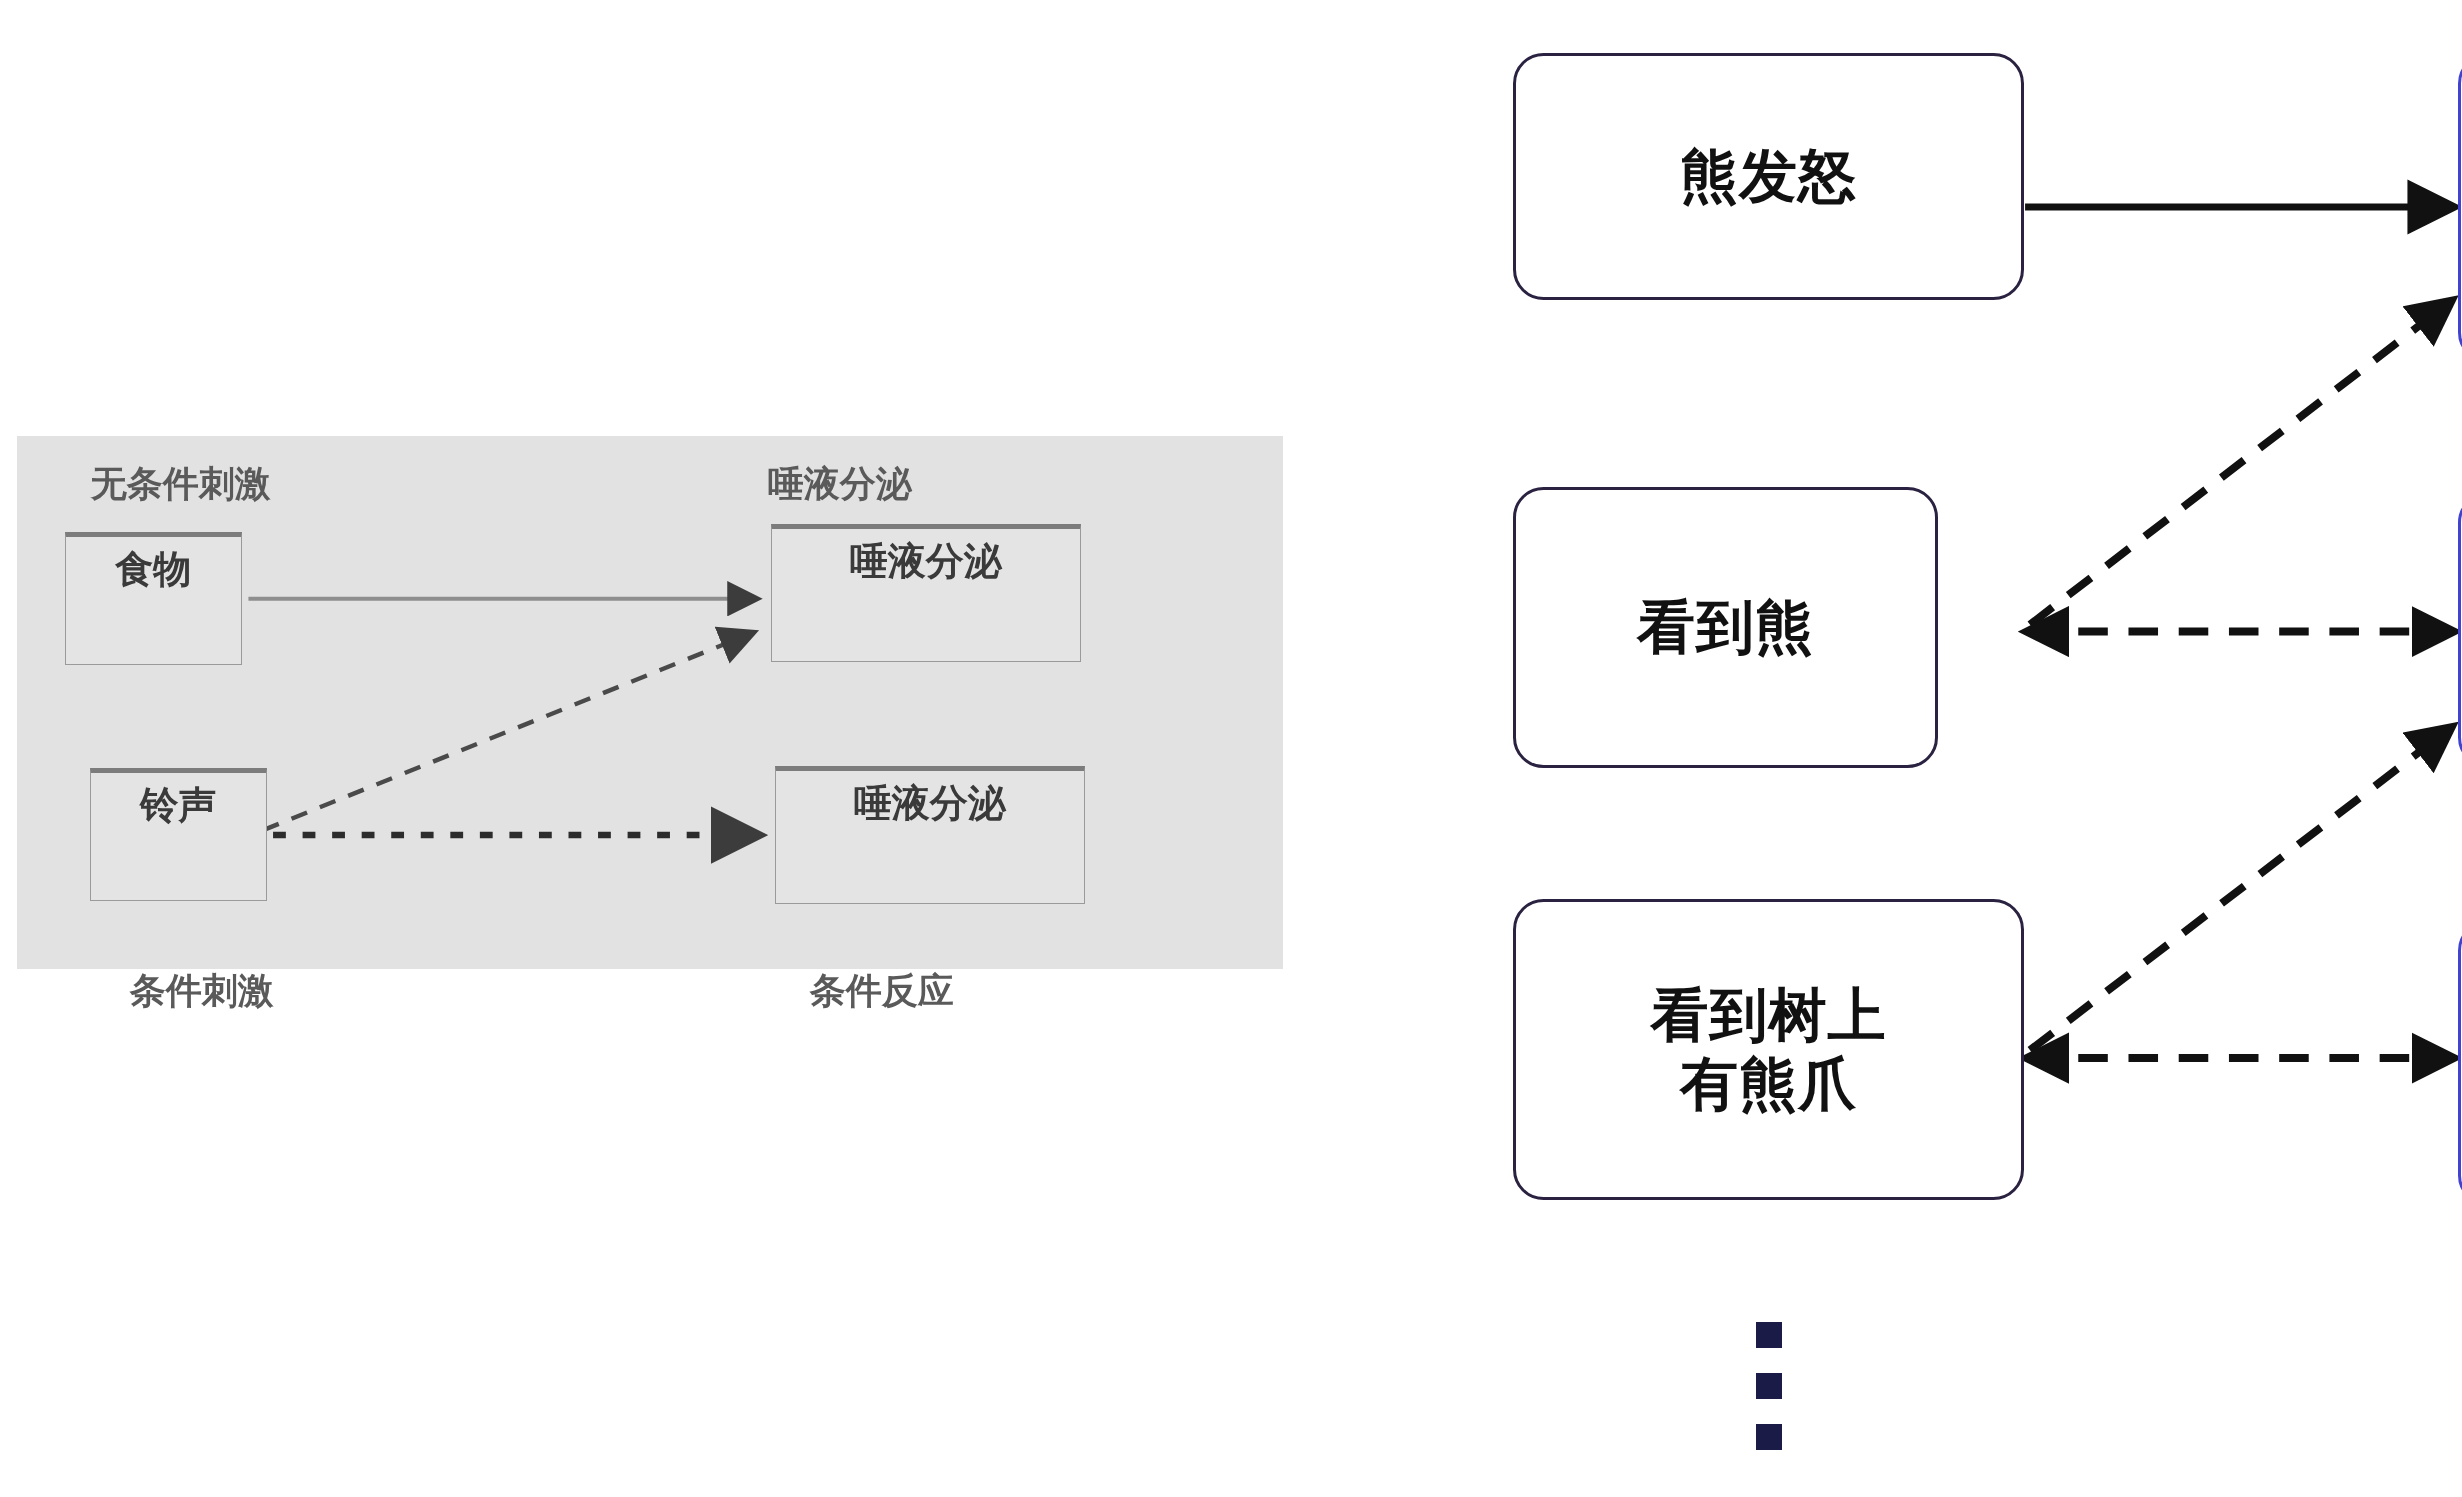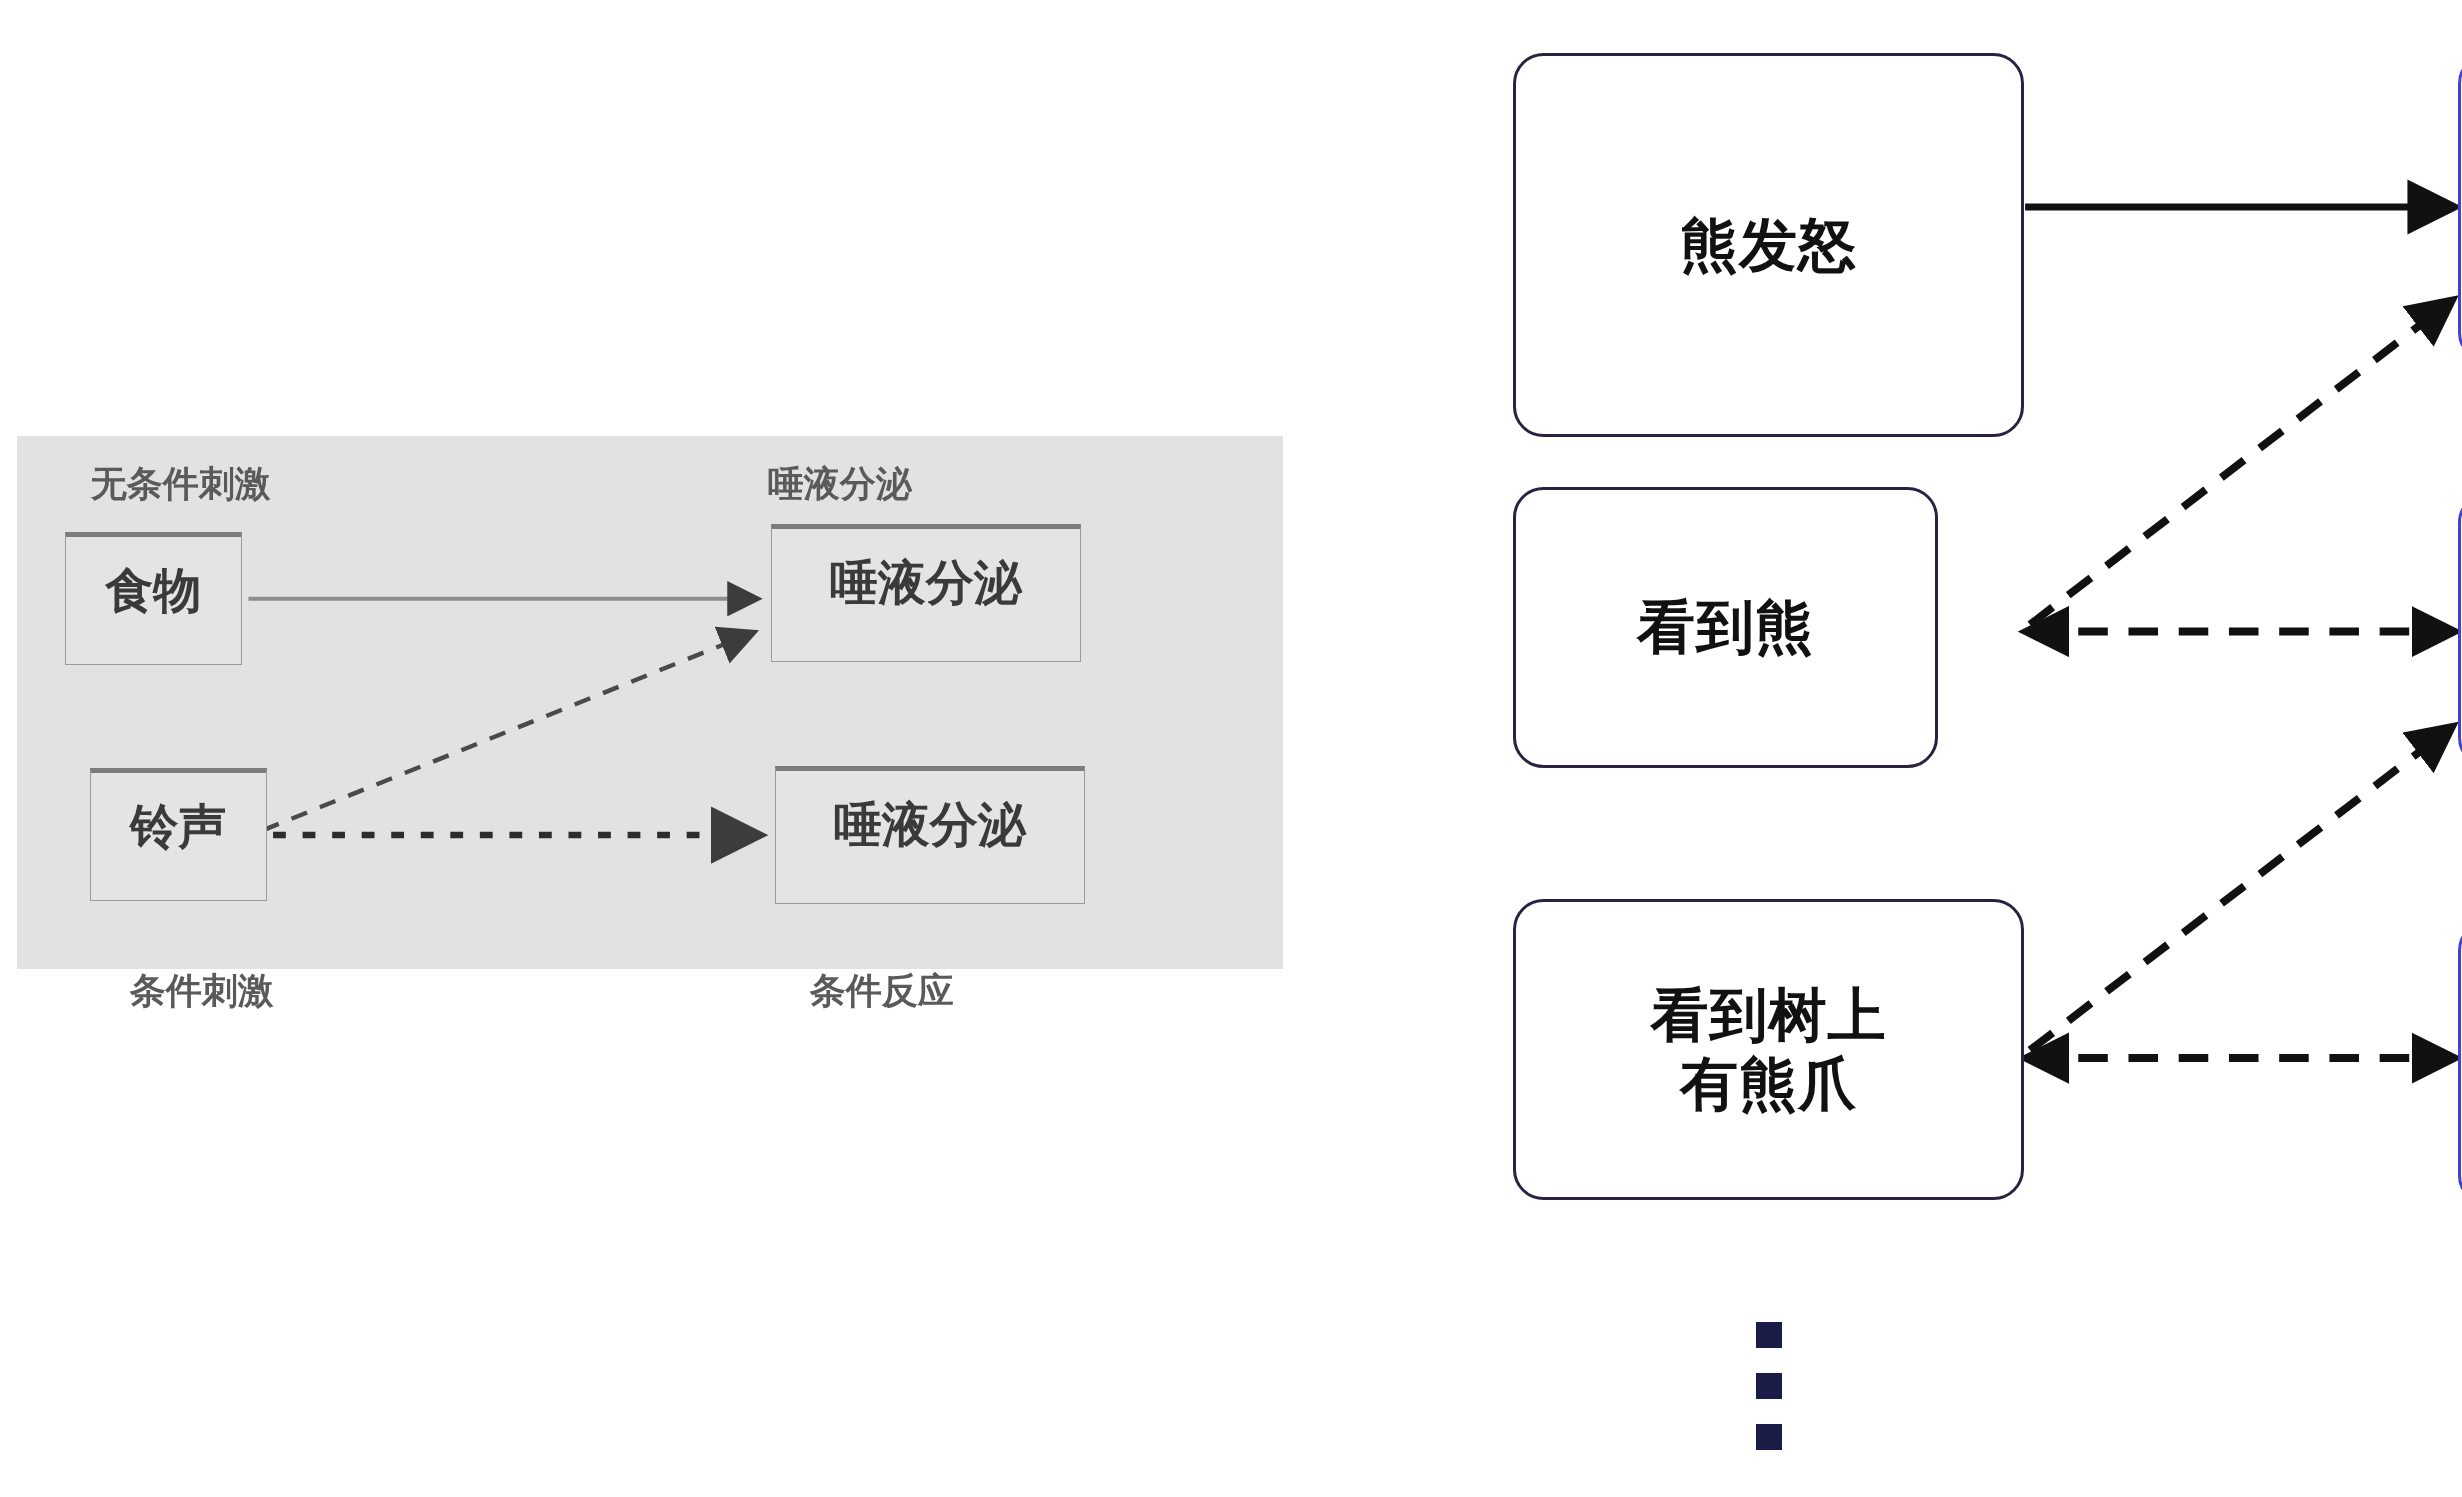--- a/index.html
+++ b/index.html
@@ -12,38 +12,38 @@
   .cc-caption{position:absolute;color:#5a5a5a;font-weight:bold;white-space:nowrap;
               font-size:36px;line-height:1;}
   #cc-lbl-us {left:74px; top:29.5px;}
   #cc-lbl-ur {left:751px;top:29.5px;}
   #cc-lbl-cs {left:113px; top:537px;}
   #cc-lbl-cr {left:793px;top:537px;}
 
   .cc-box{position:absolute;background:#e4e4e4;border:1.5px solid #9a9a9a;
           border-top:5.4px solid #7c7c7c;box-sizing:border-box;}
   .cc-box span{display:block;text-align:center;color:#3a3a3a;font-weight:bold;
-               font-size:48px;line-height:1;padding-top:12.8px;white-space:nowrap;margin-top:16px;}
+               font-size:38px;line-height:1;padding-top:12.8px;white-space:nowrap;}
   #cc-food {left:48px;  top:96px; width:177px; height:133px;}
   #cc-bell {left:73px; top:332px; width:177px; height:133px;}
   #cc-sal1 {left:754px;top:88px; width:310px; height:138px;}
   #cc-sal2 {left:758px;top:330px; width:310px; height:138px;}
 
   #cc-svg{position:absolute;left:0;top:0;width:1266px;height:613px;overflow:visible;}
 
   
   .node{position:absolute;box-sizing:border-box;background:#ffffff;
         border-radius:30.5px;display:flex;align-items:center;justify-content:center;
         text-align:center;}
   .node.dark {border:3.4px solid #2a2240;}
   .node.blue {border:3.4px solid #4242d2;}
   .node .cjk{font-size:58px;font-weight:bold;color:#111111;line-height:1.18;
              letter-spacing:1px;}
 
-  #n-bear-angry {left:1513px;top:53px;  width:511px;height:384px;}
+  #n-bear-angry {left:1513px;top:53px;  width:511px;height:247px;}
   #n-see-bear   {left:1513px;top:487px;  width:425px;height:281px;}
   #n-see-claw   {left:1513px;top:899px; width:511px;height:301px;}
   #n-reward     {left:2458px;top:53px;  width:492px;height:310px;}
   #n-vsp        {left:2458px;top:492px; width:492px;height:276px;}
   #n-vs         {left:2458px;top:920px; width:492px;height:286px;}
 
   #edges{position:absolute;left:0;top:0;width:3306px;height:1498px;overflow:visible;
          pointer-events:none;}
 
   .dotcol{position:absolute;display:flex;flex-direction:column;

